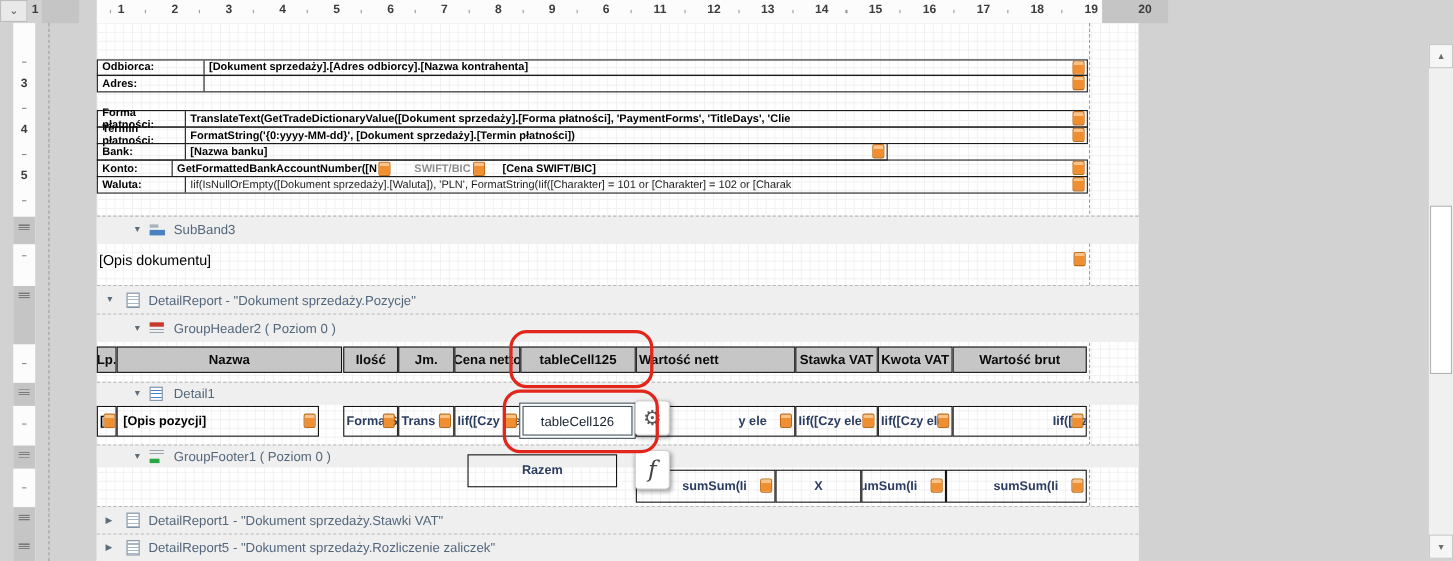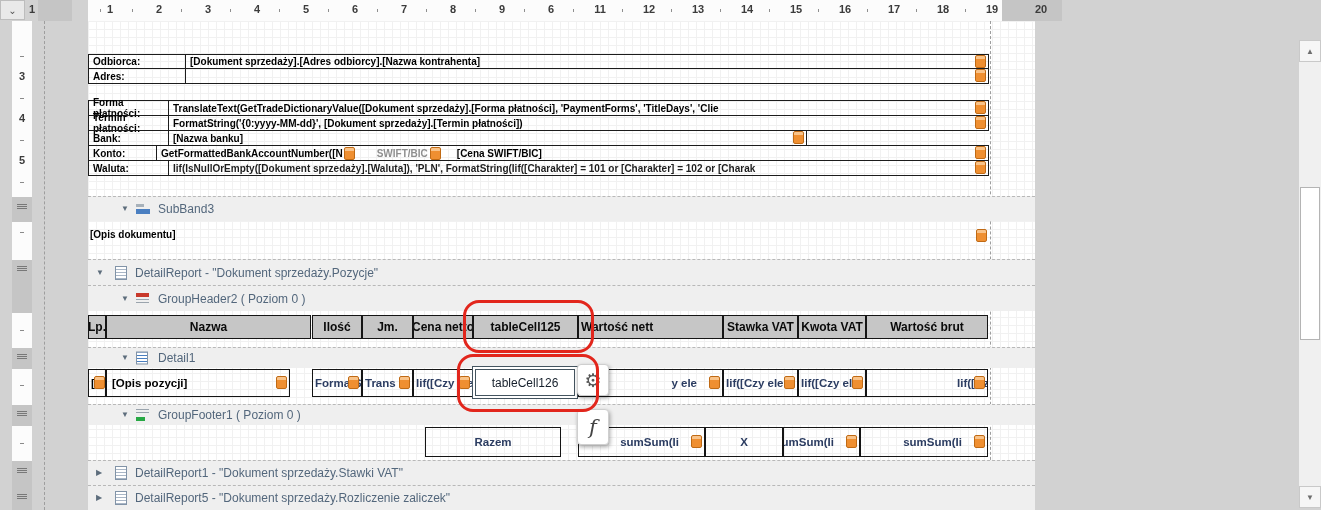--- a/index.html
+++ b/index.html
@@ -29,21 +29,21 @@
   .page{left:88px;top:21px;width:947px;height:489px;background-color:#fff;
         background-image:linear-gradient(#f1f1f1 1px,transparent 1px),
                          linear-gradient(90deg,#f1f1f1 1px,transparent 1px);
         background-size:8px 8px}
   .page > *{position:absolute}
 
   
   .frow{display:flex;border:1px solid #1c1c1c;font-size:10px;font-weight:700;color:#000;box-sizing:border-box}
   .flabel{border-right:1px solid #1c1c1c;display:flex;align-items:center;padding-left:4px;box-sizing:border-box}
   .fvalue{flex:1;display:flex;align-items:center;padding-left:4px;white-space:nowrap;overflow:hidden;position:relative}
-  .plain{font-weight:700;color:#1d1d1d}
+  .plain{font-weight:400;color:#1d1d1d}
   .gray{color:#8f8f8f;font-weight:700}
   .fld{display:inline-block;width:11px;height:13px;border:1px solid #c06a14;border-radius:2px;
        background:linear-gradient(180deg,#f9c389 0 3px,#ef8f31 3px);box-sizing:border-box;flex:none}
   .fld-r{position:absolute;right:2px;top:50%;margin-top:-7px}
 
   
   .caption{left:0;width:947px;background:#efefef;border-top:1px dashed #b8b8b8;box-sizing:border-box;
            font-size:12px;color:#53677c}
   .cap-label{position:absolute;top:50%;transform:translateY(-50%);white-space:nowrap}
   .tri{position:absolute;top:50%;transform:translateY(-50%);font-size:8px;color:#5d6d7c;line-height:1}
@@ -203,21 +203,21 @@
       </div>
     </div>
 
     <div class="caption" style="top:175px;height:25px">
       <span class="tri" style="left:33px">▼</span>
       <span class="bic ic-subband" style="left:48px"></span>
       <span class="cap-label" style="left:70px">SubBand3</span>
     </div>
 
     <div style="left:0;top:206px;width:901px;height:18px">
-      <span style="position:absolute;left:2px;top:2px;font-size:10px;font-weight:700;color:#000">[Opis dokumentu]</span>
+      <span style="position:absolute;left:2px;top:2px;font-size:13px;font-weight:400;color:#000">[Opis dokumentu]</span>
       <span class="fld fld-r"></span>
     </div>
 
     <div class="caption" style="top:238px;height:26px">
       <span class="tri" style="left:8px">▼</span>
       <span class="bic ic-report" style="left:27px"></span>
       <span class="cap-label" style="left:47px">DetailReport - "Dokument sprzedaży.Pozycje"</span>
     </div>
 
     <div class="caption" style="top:264px;height:26px">
@@ -280,21 +280,21 @@
       <span style="padding-left:88px">Iif([Czy ele</span>
       <span class="fld fld-r"></span>
     </div>
 
     <div class="caption" style="top:383px;height:21px">
       <span class="tri" style="left:33px">▼</span>
       <span class="bic ic-gf" style="left:48px"></span>
       <span class="cap-label" style="left:70px">GroupFooter1 ( Poziom 0 )</span>
     </div>
 
-    <div class="cell fcell" style="left:337px;top:406px;width:136px;height:30px">Razem</div>
+    <div class="cell fcell" style="left:337px;top:392px;width:136px;height:30px">Razem</div>
     <div class="cell fcell ra" style="left:490px;top:406px;width:127px;height:30px">
       <span>sumSum(Ii</span>
       <span class="fld fld-r"></span>
     </div>
     <div class="cell fcell" style="left:617px;top:406px;width:78px;height:30px">X</div>
     <div class="cell fcell ra" style="left:695px;top:406px;width:77px;height:30px">
       <span>sumSum(Ii</span>
       <span class="fld fld-r"></span>
     </div>
     <div class="cell fcell ra" style="left:772px;top:406px;width:128px;height:30px">

